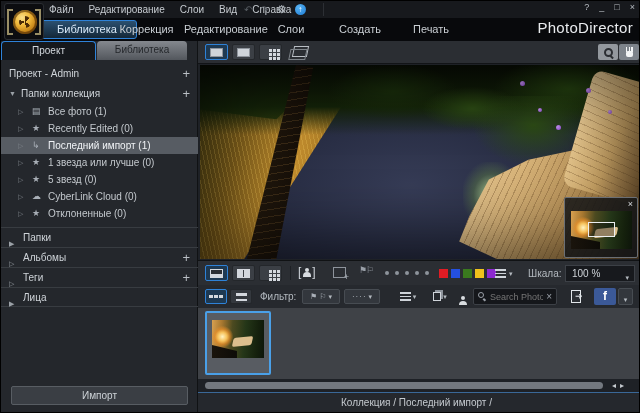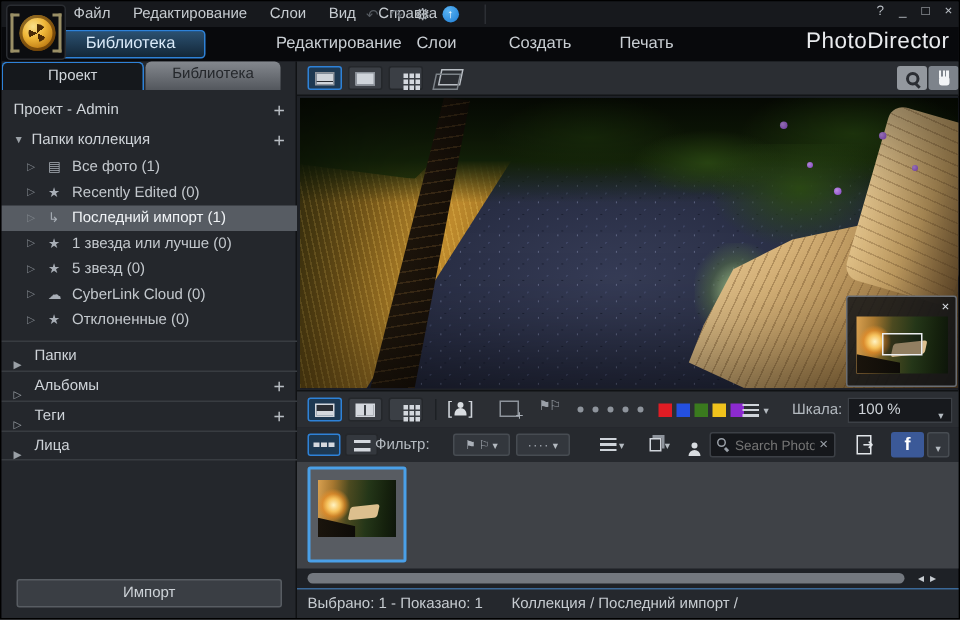--- a/index.html
+++ b/index.html
@@ -180,21 +180,21 @@
   
   .toolbar2 .listdd { left:297px; } 
 
   
   .filterbar { position:absolute; left:0; top:244px; width:443px; height:23px; background:#26292e; }
   .fbtn { position:absolute; top:4px; width:22px; height:15px; background:#34383e; border:1px solid #24272b;
           border-radius:2px; display:flex; align-items:center; justify-content:center; gap:1.5px; }
   .fbtn.sel { border-color:#2e82d8; background:#1e3952; }
   .sq3 { width:3.5px; height:3.5px; background:#d4d8de; }
   .bars2 { width:11px; height:8px; background:repeating-linear-gradient(#d4d8de 0 2.5px, transparent 2.5px 5.5px); }
-  .flabel { position:absolute; left:52px; top:0; height:23px; line-height:23px; font-size:10px; color:#b4bac0; }
+  .flabel { position:absolute; left:62px; top:0; height:23px; line-height:23px; font-size:10px; color:#b4bac0; }
   .fdrop { position:absolute; top:4px; height:15px; background:#33373d; border:1px solid #474c52;
            border-radius:2px; display:flex; align-items:center; justify-content:center; gap:2px;
            font-size:8px; color:#aab0b8; }
   .searchbox { position:absolute; left:275px; top:3px; width:84px; height:17px; background:#15171b;
                border:1px solid #3c4046; border-radius:2px; display:flex; align-items:center; padding:0 4px; }
   .smag { width:9px; height:9px; position:relative; flex:none; }
   .smag::before { content:''; position:absolute; left:0; top:0; width:4px; height:4px;
                   border:1.5px solid #9aa0a8; border-radius:50%; }
   .smag::after { content:''; position:absolute; left:6px; top:6px; width:3px; height:1.5px;
                  background:#9aa0a8; transform:rotate(45deg); transform-origin:0 0; }
@@ -254,20 +254,21 @@
   </div>
 
   <div class="logo">
     <span class="lb"></span>
     <span class="disc"></span>
     <span class="rb"></span>
   </div>
 
   <div class="modetabs">
     <div class="tab-active">Библиотека</div>
+    <div class="mtab" style="left:113px;width:65px">Коррекция</div>
     <div class="mtab" style="left:183px;width:80px">Редактирование</div>
     <div class="mtab" style="left:270px;width:40px">Слои</div>
     <div class="mtab" style="left:333px;width:52px">Создать</div>
     <div class="mtab" style="left:406px;width:48px">Печать</div>
     <div class="brand">PhotoDirector</div>
   </div>
 
   <div class="sidebar">
     <div class="stab on">Проект</div>
     <div class="stab off">Библиотека</div>
@@ -481,17 +482,16 @@
         </div>
       </div>
     </div>
 
     <div class="hscroll">
       <div class="hthumb"></div>
       <span class="harrows">◂▸</span>
     </div>
 
     <div class="statusbar">
-      <span class="sel-info">Выбрано: 1 - Показано: 1</span>
       <span class="path-info">Коллекция / Последний импорт / a9a382c759fb222832f68b2d909.jpg</span>
     </div>
   </div>
 </div>
 
 </body></html>

